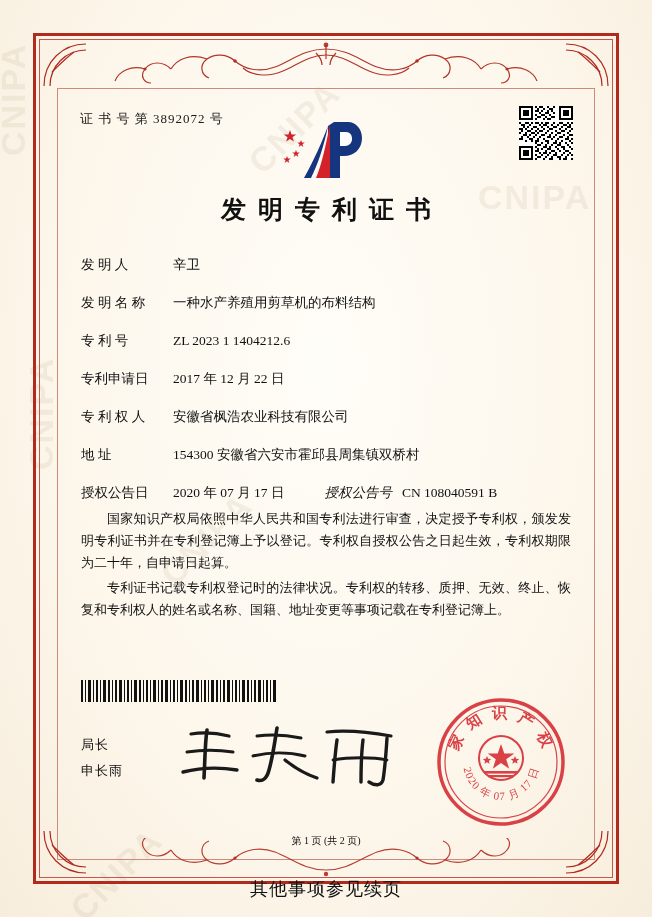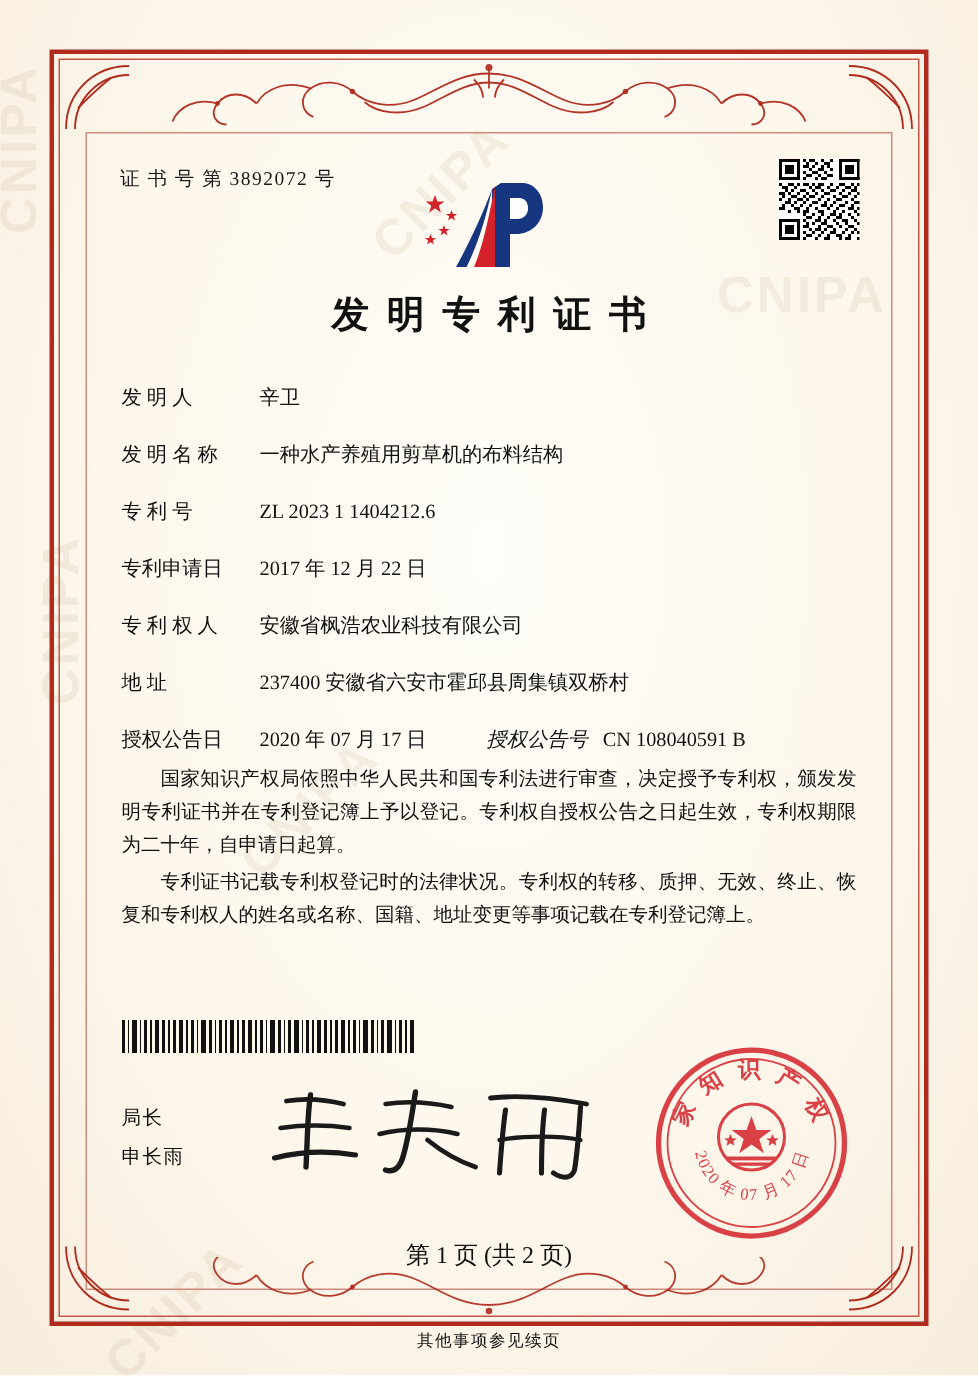--- a/index.html
+++ b/index.html
@@ -133,25 +133,25 @@
     position:absolute;left:120px;top:638px;
     width:230px;height:62px;
   }
   
   .seal{
     position:absolute;right:28px;top:608px;
     width:132px;height:132px;
   }
   .pagenum{
     position:absolute;left:0;right:0;bottom:12px;
-    text-align:center;font-size:16px;color:#111;
+    text-align:center;font-size:10px;color:#111;
   }
   .footnote{
     position:absolute;left:0;right:0;bottom:16px;
-    text-align:center;font-size:11px;color:#111;letter-spacing:1px;
+    text-align:center;font-size:18px;color:#111;letter-spacing:1px;
   }
 </style>
 </head>
 <body>
 
 <div id="cert">
 
   <div class="wm" style="left:-6px;top:156px;font-size:34px;transform:rotate(-90deg);transform-origin:left top;">CNIPA</div>
   <div class="wm" style="left:22px;top:470px;font-size:34px;transform:rotate(-90deg);transform-origin:left top;">CNIPA</div>
   <div class="wm" style="left:238px;top:108px;font-size:34px;transform:rotate(-45deg);">CNIPA</div>
@@ -470,21 +470,21 @@
       <div class="frow">
         <span class="flabel">专利申请日</span>
         <span class="fvalue">2017 年 12 月 22 日</span>
       </div>
       <div class="frow">
         <span class="flabel">专 利 权 人</span>
         <span class="fvalue">安徽省枫浩农业科技有限公司</span>
       </div>
       <div class="frow">
         <span class="flabel">地 址</span>
-        <span class="fvalue">237400 安徽省六安市霍邱县周集镇双桥村</span>
+        <span class="fvalue">154300 安徽省六安市霍邱县周集镇双桥村</span>
       </div>
       <div class="frow two">
         <span class="flabel">授权公告日</span>
         <span>2020 年 07 月 17 日</span>
         <span class="sub-label">授权公告号</span>
         <span>CN 108040591 B</span>
       </div>
     </div>
 
     <div class="para">

